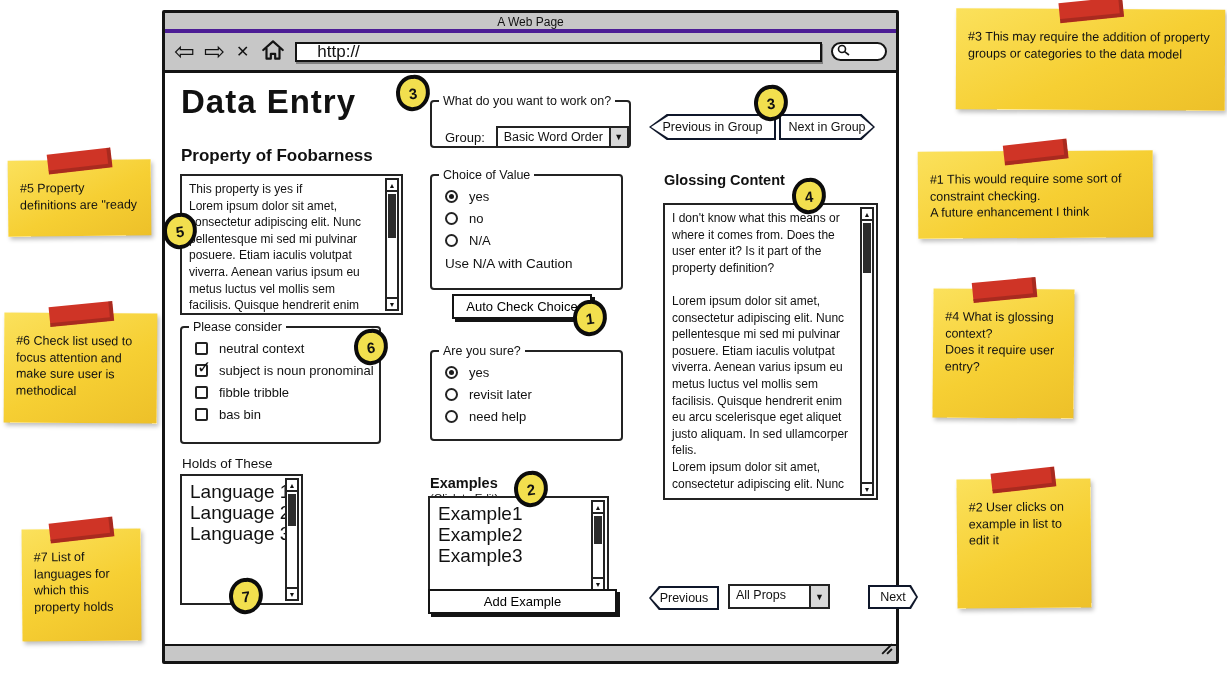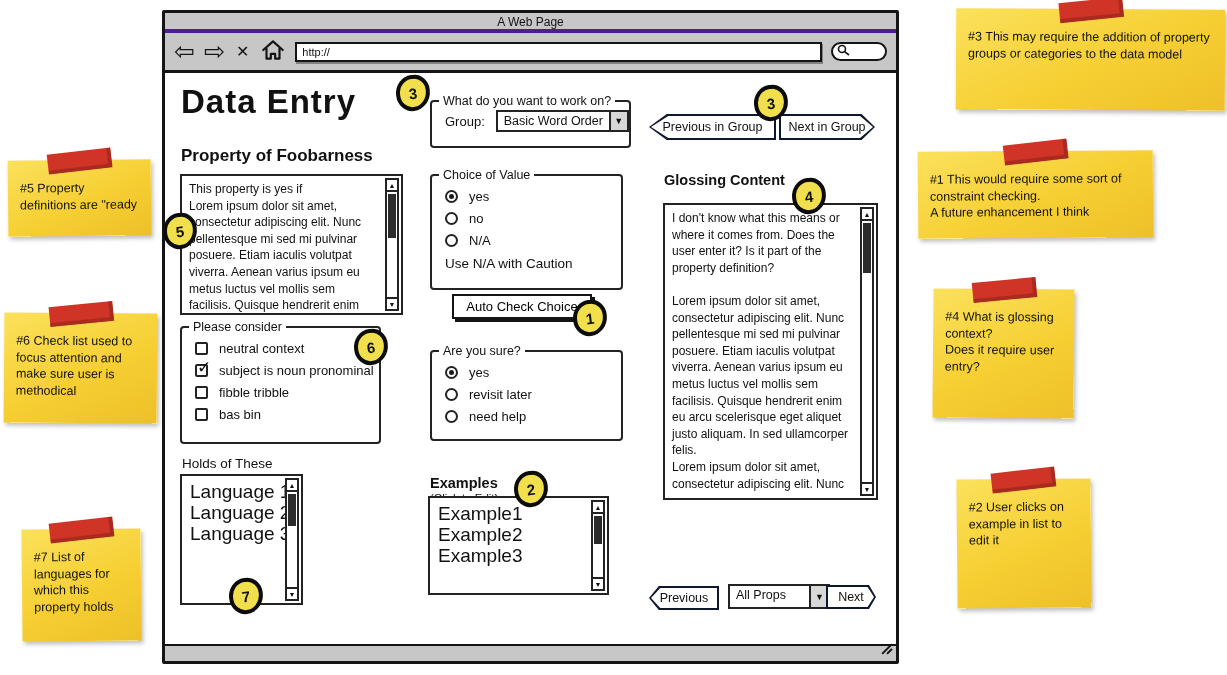--- a/index.html
+++ b/index.html
@@ -11,21 +11,21 @@
   
   #window { position:absolute; left:162px; top:10px; width:737px; height:654px;
     border:3px solid #141414; background:#fff; border-radius:2px; }
   .titlebar { height:20px; background:#c7c7c7; border-bottom:4px solid #4c1d95;
     text-align:center; font-size:12px; line-height:19px; }
   .toolbar { height:40px; background:#c7c7c7; border-bottom:3px solid #141414;
     display:flex; align-items:center; padding:0 9px; gap:9px; }
   .navglyph { font-size:25px; line-height:25px; color:#141414; }
   .xglyph { font-size:16px; font-weight:bold; padding:0 2px; }
   .urlbox { flex:1; height:20px; border:2px solid #141414; background:#fff;
-    font-size:11px; line-height:16px; padding-left:5px; box-shadow:1px 2px 0 rgba(0,0,0,.35); }
+    font-size:17px; line-height:16px; padding-left:20px; box-shadow:1px 2px 0 rgba(0,0,0,.35); }
   .searchpill { width:56px; height:19px; border:2px solid #141414; border-radius:10px;
     background:#fff; display:flex; align-items:center; padding-left:3px; }
   .statusbar { position:absolute; left:0; right:0; bottom:0; height:17px;
     background:#c7c7c7; border-top:2px solid #141414; }
   .grip { position:absolute; right:3px; bottom:2px; }
 
   
   h1.title { font-size:33px; font-weight:600; letter-spacing:1px; }
   .h2 { font-size:17px; font-weight:600; }
   .h3 { font-size:14.5px; font-weight:600; }
@@ -116,21 +116,21 @@
             <path d="M2 11 L11 2 M6.5 11 L11 6.5" stroke="#141414" stroke-width="1.8"></path>
           </svg>
       </span>
     </div>
   </div>
 
   <h1 class="title abs" style="left:181px; top:83px;">Data Entry</h1>
 
   <fieldset style="left:430px; top:94px; width:196px; height:54px;">
     <legend>What do you want to work on?</legend>
-    <div class="row" style="margin-top:2px;">
+    <div class="row" style="margin-top:18px;">
       <span>Group:</span>
       <div class="dropdown" style="width:133px;">
         <span class="dd-text">Basic Word Order</span>
         <span class="dd-arrow">▼</span>
       </div>
     </div>
   </fieldset>
 
   <div class="tag tagL" style="left:649px; top:114px; width:127px; height:26px;">
     <div class="inner tagL">
@@ -234,20 +234,21 @@
   <div class="boxed" style="left:428px; top:496px; width:181px; height:99px; padding-top:5px;">
     <span class="list-item">Example1</span>
     <span class="list-item">Example2</span>
     <span class="list-item">Example3</span>
     <div class="vscroll">
       <span class="vs-up">▲</span>
       <span class="vs-th" style="height:28px;"></span>
       <span class="vs-dn">▼</span>
     </div>
   </div>
+  <button class="pushbtn" style="left:428px; top:589px; width:189px; height:25px;">Add Example</button>
 
   <div class="h3 abs" style="left:664px; top:172px;">Glossing Content</div>
   <div class="boxed" style="left:663px; top:203px; width:215px; height:297px;">
     <span class="ta-text preline">I don't know what this means or
 where it comes from. Does the
 user enter it? Is it part of the
 property definition?
 
 Lorem ipsum dolor sit amet,
 consectetur adipiscing elit. Nunc
@@ -270,21 +271,21 @@
 
   <div class="tag tagL" style="left:649px; top:586px; width:70px; height:24px;">
     <div class="inner tagL">
         <span>Previous</span>
       </div>
   </div>
   <div class="dropdown abs" style="left:728px; top:584px; width:102px; height:25px;">
     <span class="dd-text">All Props</span>
     <span class="dd-arrow">▼</span>
   </div>
-  <div class="tag tagR" style="left:826px; top:585px; width:50px; height:24px;">
+  <div class="tag tagR" style="left:868px; top:585px; width:50px; height:24px;">
     <div class="inner tagR">
         <span>Next</span>
       </div>
   </div>
 
   <span class="callout" style="left:396px; top:75px;">3</span>
   <span class="callout" style="left:754px; top:85px;">3</span>
   <span class="callout" style="left:163px; top:213px;">5</span>
   <span class="callout" style="left:354px; top:329px;">6</span>
   <span class="callout" style="left:229px; top:578px;">7</span>

